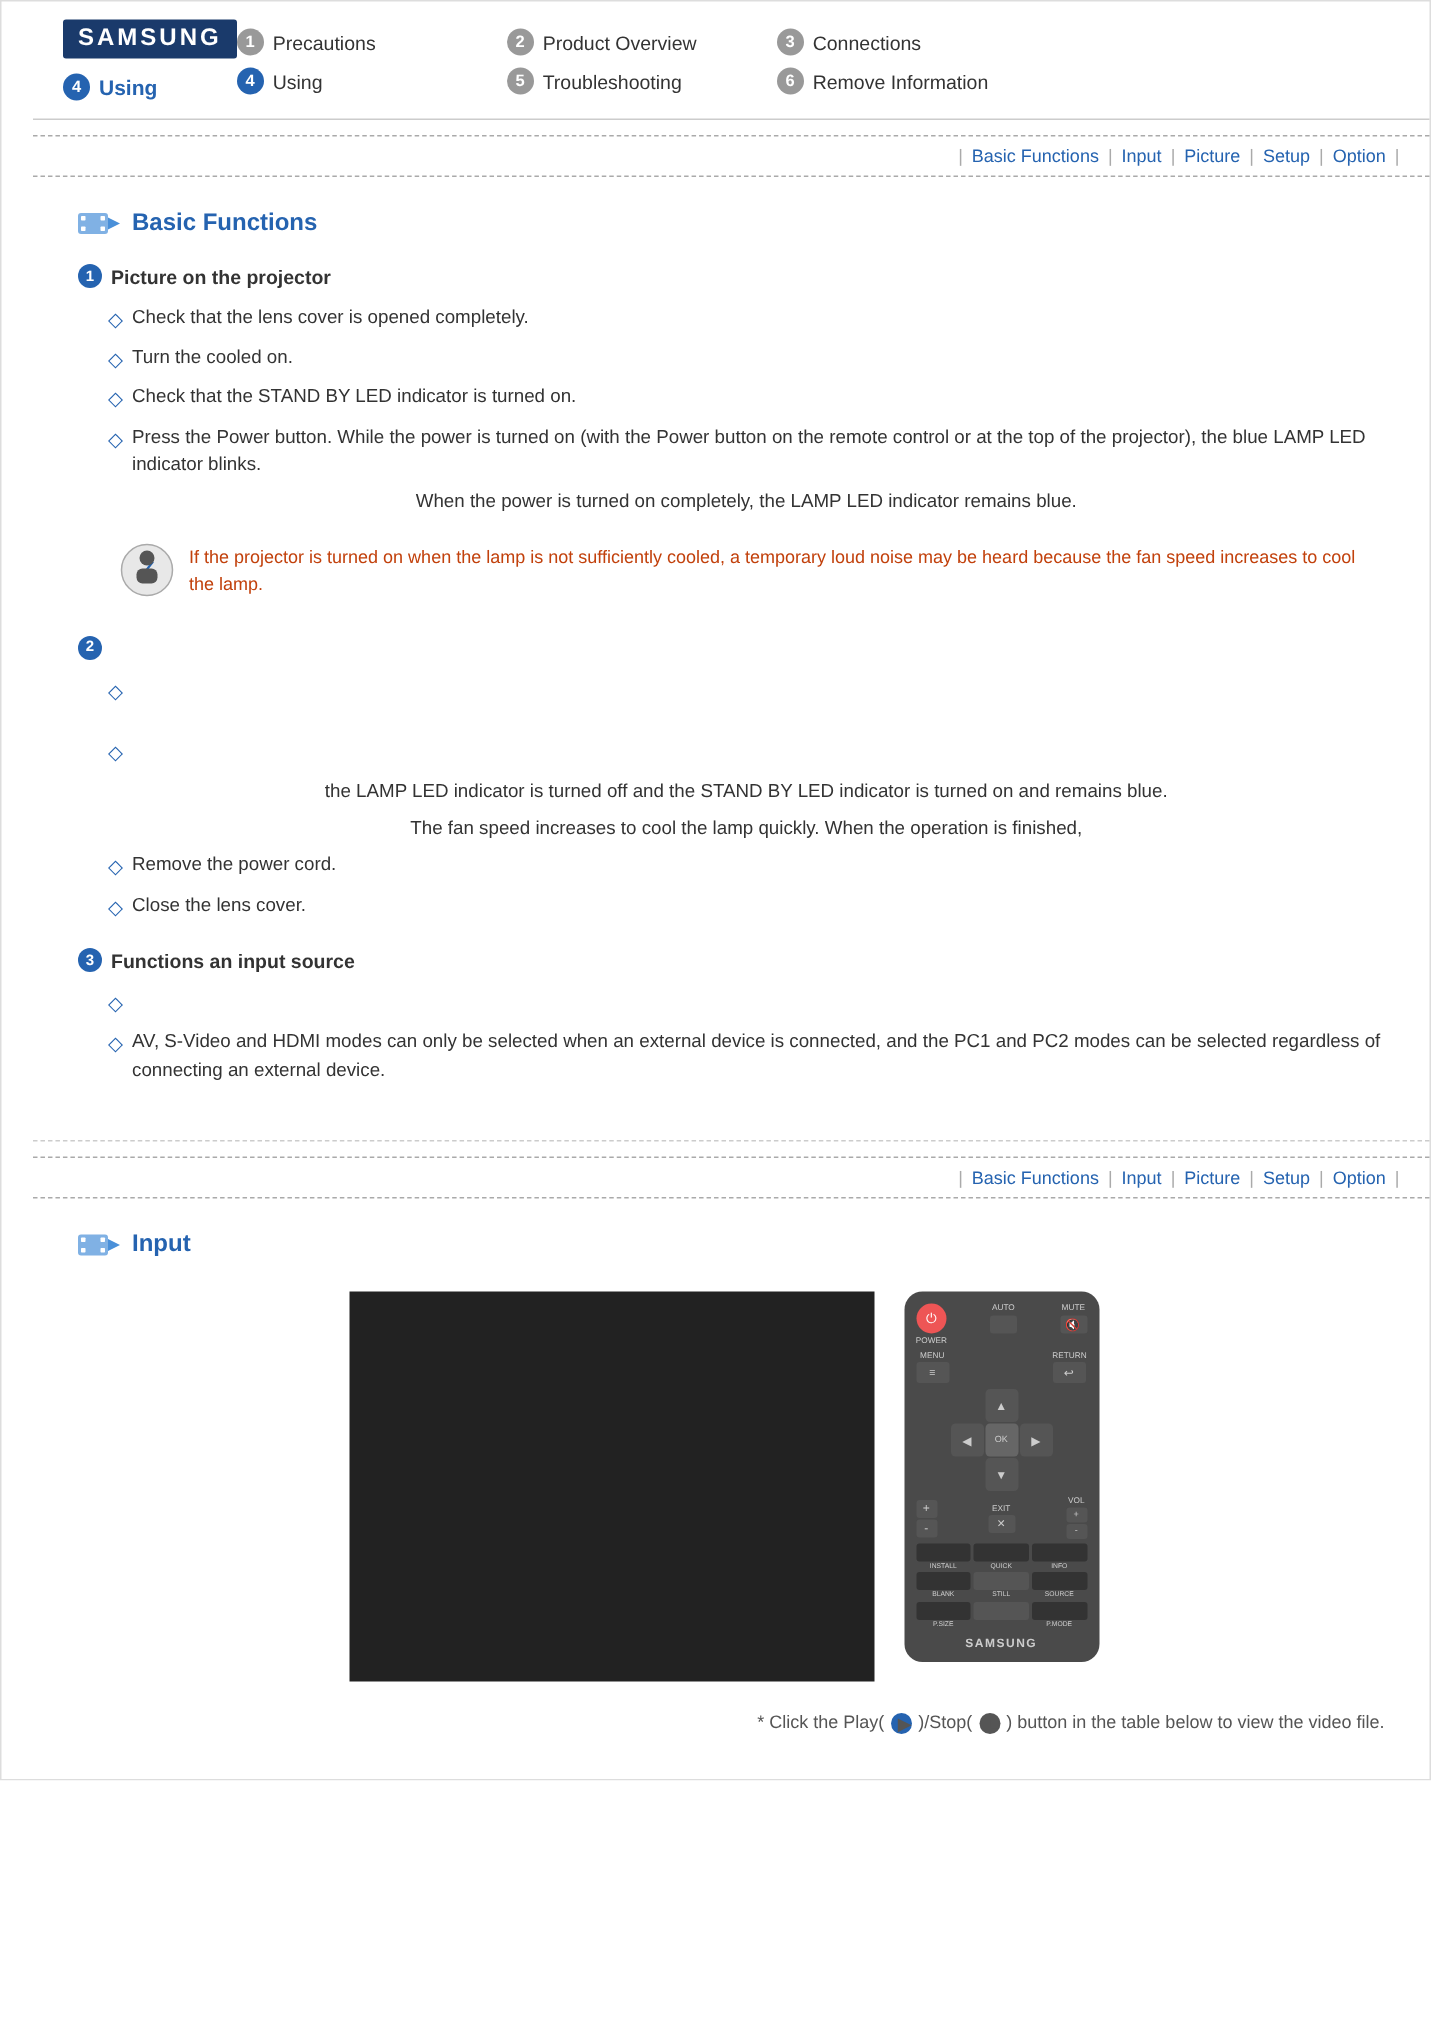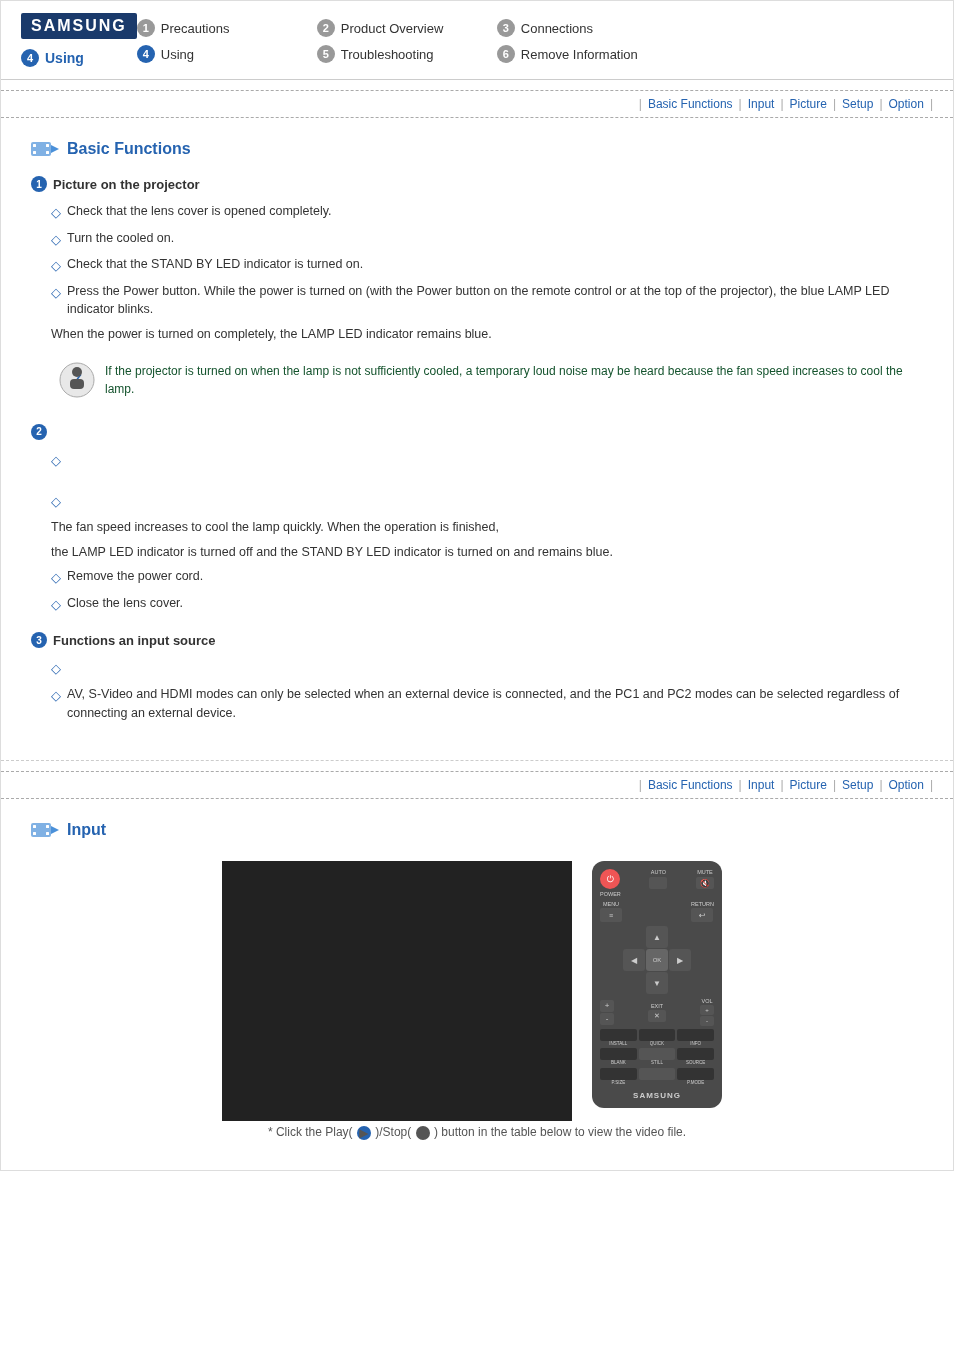--- a/index.html
+++ b/index.html
@@ -139,28 +139,29 @@
       padding: 8px;
     }
     .note-icon {
       width: 36px;
       height: 36px;
       flex-shrink: 0;
     }
     .note-text {
       font-size: 12px;
       line-height: 1.5;
-      color: #14532d;
+      color: #c2410c;
     }
 
     .inline-text {
       margin-left: 20px;
       margin-bottom: 6px;
       font-size: 12.5px;
       line-height: 1.5;
+      text-align: center;
     }
 
     
     .input-section {
       padding: 20px 30px;
     }
     .input-title {
       display: flex;
       align-items: center;
       gap: 8px;
@@ -219,24 +220,24 @@
     .samsung-brand {
       text-align: center;
       font-weight: bold;
       font-size: 8px;
       color: #ccc;
       margin-top: 6px;
       letter-spacing: 1px;
     }
 
     .bottom-note {
-      text-align: center;
+      text-align: right;
       font-size: 12px;
       color: #555;
-      margin-top: 4px;
+      margin-top: 20px;
       padding-bottom: 10px;
     }
     .play-icon-inline {
       display: inline-block;
       width: 14px;
       height: 14px;
       background: #2563b0;
       border-radius: 50%;
       vertical-align: middle;
       margin: 0 1px;
@@ -254,20 +255,21 @@
       display: flex;
       align-items: center;
       gap: 6px;
       font-size: 13px;
     }
 
     .page-wrapper {
       max-width: 954px;
       margin: 0 auto;
       border: 1px solid #ddd;
+      padding-left: 21px;
     }
 
     .header-area {
       padding: 12px 20px;
       border-bottom: 1px solid #ccc;
     }
     .header-area-top {
       display: flex;
       gap: 0;
       align-items: flex-start;
@@ -405,22 +407,22 @@
           <span class="bullet-arrow">◇</span>
           <span></span>
         </li>
       </ul>
       <br>
       <ul class="bullet-list">
         <li>
           <span class="bullet-arrow">◇</span>
         </li>
       </ul>
+      <div class="inline-text">the LAMP LED indicator is turned off and the STAND BY LED indicator is turned on and remains blue.</div>
       <div class="inline-text">The fan speed increases to cool the lamp quickly. When the operation is finished,</div>
-      <div class="inline-text">the LAMP LED indicator is turned off and the STAND BY LED indicator is turned on and remains blue.</div>
       <ul class="bullet-list">
         <li>
           <span class="bullet-arrow">◇</span>
           <span>Remove the power cord.</span>
         </li>
         <li>
           <span class="bullet-arrow">◇</span>
           <span>Close the lens cover.</span>
         </li>
       </ul>

